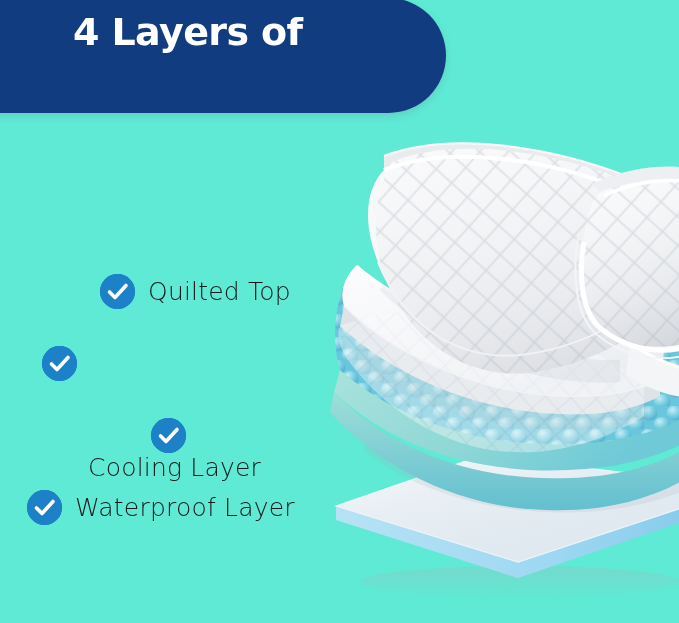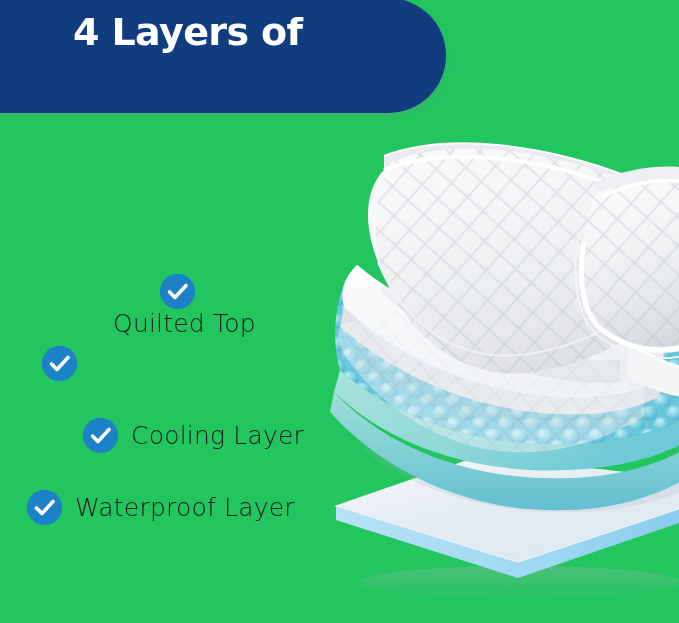--- a/index.html
+++ b/index.html
@@ -8,21 +8,21 @@
     padding: 0;
     background: #ffffff;
   }
   body {
     font-family: "Liberation Sans", sans-serif;
   }
   #infographic {
     position: relative;
     width: 679px;
     height: 623px;
-    background: #22c55e;
+    background: #5eead4;
     overflow: hidden;
   }
 
   
   .banner {
     position: absolute;
     left: -30px;
     top: -2px;
     width: 476px;
     height: 115px;
@@ -274,40 +274,40 @@
           <path d="M274,66 C302,52 332,48 360,52" fill="none" stroke="#FFFFFF" stroke-width="3.4"></path>
           <path d="M254,112 C248,146 252,182 270,198 C294,218 328,226 360,216" fill="none" stroke="#FFFFFF" stroke-width="5"></path>
           <path d="M248,108 C242,146 246,186 266,204 C292,226 328,234 360,224" fill="none" stroke="#F2F4F7" stroke-width="2"></path>
         </g>
       </g>
     </svg>
   </div>
 
   <div class="checklist">
 
-    <div class="check-item" style="left:100px; top:19px;flex-direction:column;">
+    <div class="check-item" style="left:100px; top:19px;">
       <span class="check-icon">
         <svg viewBox="0 0 35 35" xmlns="http://www.w3.org/2000/svg">
           <circle cx="17.5" cy="17.5" r="17.5" fill="#1C81C6"></circle>
           <path d="M9.5,18 L15,23.5 L26,11.5" fill="none" stroke="#FFFFFF" stroke-width="3.6" stroke-linecap="round" stroke-linejoin="round"></path>
         </svg>
       </span>
       <span class="check-label" style="color: rgb(26, 26, 26);">Quilted Top</span>
     </div>
 
     <div class="check-item" style="left:42px; top:91px;">
       <span class="check-icon">
         <svg viewBox="0 0 35 35" xmlns="http://www.w3.org/2000/svg">
           <circle cx="17.5" cy="17.5" r="17.5" fill="#1C81C6"></circle>
           <path d="M9.5,18 L15,23.5 L26,11.5" fill="none" stroke="#FFFFFF" stroke-width="3.6" stroke-linecap="round" stroke-linejoin="round"></path>
         </svg>
       </span>
     </div>
 
-    <div class="check-item" style="left:83px; top:163px;">
+    <div class="check-item" style="left:75px; top:163px;flex-direction:column;">
       <span class="check-icon">
         <svg viewBox="0 0 35 35" xmlns="http://www.w3.org/2000/svg">
           <circle cx="17.5" cy="17.5" r="17.5" fill="#1C81C6"></circle>
           <path d="M9.5,18 L15,23.5 L26,11.5" fill="none" stroke="#FFFFFF" stroke-width="3.6" stroke-linecap="round" stroke-linejoin="round"></path>
         </svg>
       </span>
       <span class="check-label" style="color: rgb(26, 26, 26);">Cooling Layer</span>
     </div>
 
     <div class="check-item" style="left:27px; top:235px;">

